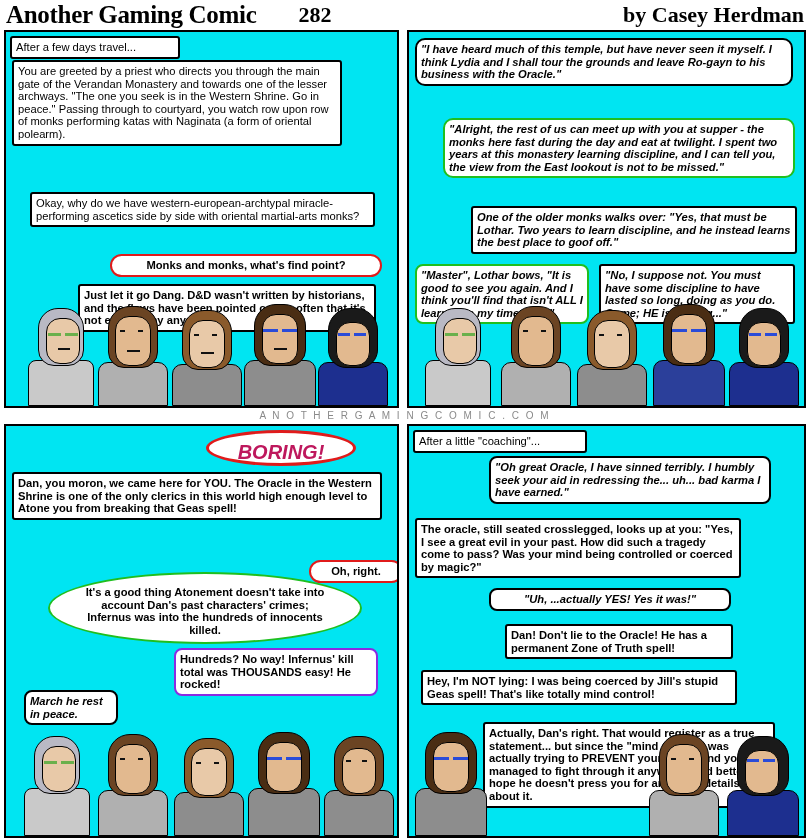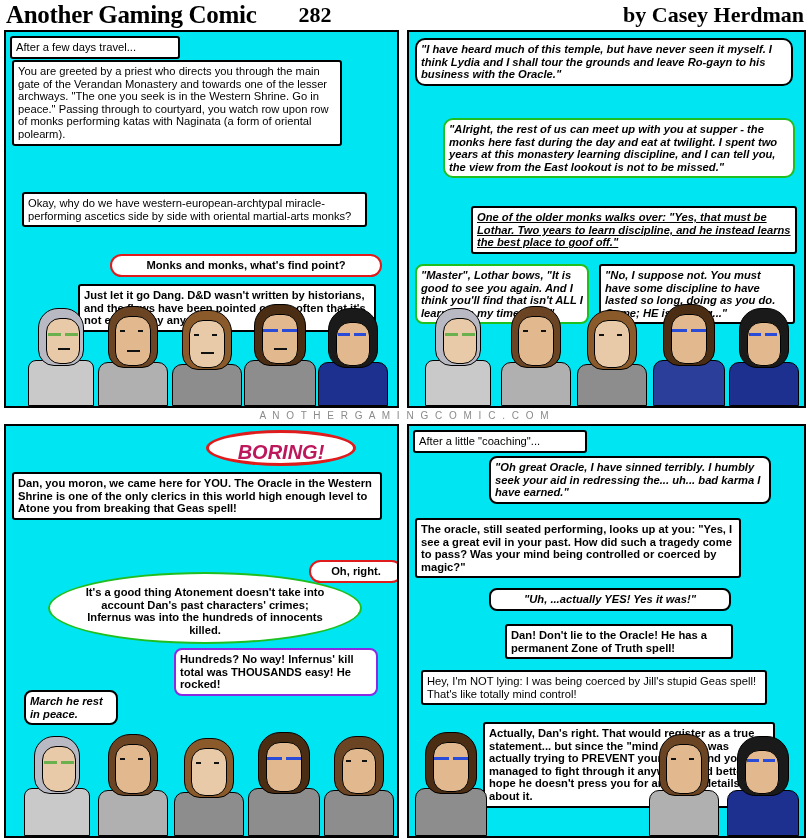--- a/index.html
+++ b/index.html
@@ -125,21 +125,21 @@
 </div>
 
 <div class="grid">
 
   <div class="panel" id="p1">
 
     <div class="cap" style="left:4px; top:4px; width:170px;">After a few days travel...</div>
 
     <div class="cap" style="left:6px; top:28px; width:330px;">You are greeted by a priest who directs you through the main gate of the Verandan Monastery and towards one of the lesser archways. "The one you seek is in the Western Shrine. Go in peace." Passing through to courtyard, you watch row upon row of monks performing katas with Naginata (a form of oriental polearm).</div>
 
-    <div class="cap" style="left:16px; top:160px; width:345px;">Okay, why do we have western-european-archtypal miracle-performing ascetics side by side with oriental martial-arts monks?</div>
+    <div class="cap" style="left:24px; top:160px; width:345px;">Okay, why do we have western-european-archtypal miracle-performing ascetics side by side with oriental martial-arts monks?</div>
 
     <div class="bub red" style="left:104px; top:222px; width:272px; text-align:center; font-weight:bold;">Monks and monks, what's find point?</div>
 
     <div class="cap" style="left:72px; top:252px; width:298px; font-weight:bold;">Just let it go Dang. D&amp;D wasn't written by historians, and the flaws have been pointed out so often that it's not even funny anymore.</div>
 
     <div class="chars">
 
       <div class="ch" style="left:22px; width:66px; height:104px;">
         <div class="body shirt-ltgray" style="left:0; bottom:0; width:66px; height:46px; border-radius:8px 8px 0 0;"></div>
         <div class="head hair-gray" style="left:10px; bottom:40px; width:46px; height:58px; border-radius:20px 20px 16px 16px;"></div>
@@ -185,21 +185,21 @@
       </div>
     </div>
   </div>
 
   <div class="panel" id="p2">
 
     <div class="bub" style="left:6px; top:6px; width:378px; border-radius:10px; font-weight:bold; font-style:italic;">"I have heard much of this temple, but have never seen it myself. I think Lydia and I shall tour the grounds and leave Ro-gayn to his business with the Oracle."</div>
 
     <div class="bub green" style="left:34px; top:86px; width:352px; border-radius:10px; font-weight:bold; font-style:italic;">"Alright, the rest of us can meet up with you at supper - the monks here fast during the day and eat at twilight. I spent two years at this monastery learning discipline, and I can tell you, the view from the East lookout is not to be missed."</div>
 
-    <div class="cap" style="left:62px; top:174px; width:326px; font-weight:bold; font-style:italic;text-decoration:underline;">One of the older monks walks over: "Yes, that must be Lothar. Two years to learn discipline, and he instead learns the best place to goof off."</div>
+    <div class="cap" style="left:62px; top:174px; width:326px; font-weight:bold; font-style:italic;">One of the older monks walks over: "Yes, that must be Lothar. Two years to learn discipline, and he instead learns the best place to goof off."</div>
 
     <div class="bub green" style="left:6px; top:232px; width:174px; border-radius:8px; font-weight:bold; font-style:italic;">"Master", Lothar bows, "It is good to see you again. And I think you'll find that isn't ALL I learned in my time here."</div>
 
     <div class="cap" style="left:190px; top:232px; width:196px; font-weight:bold; font-style:italic;">"No, I suppose not. You must have some discipline to have lasted so long, doing as you do. Come; HE is waiting..."</div>
 
     <div class="chars">
       <div class="ch" style="left:16px; width:66px; height:104px;">
         <div class="body shirt-ltgray" style="left:0; bottom:0; width:66px; height:46px; border-radius:8px 8px 0 0;"></div>
         <div class="head hair-gray" style="left:10px; bottom:40px; width:46px; height:58px; border-radius:20px 20px 16px 16px;"></div>
         <div class="head skin-a" style="left:18px; bottom:42px; width:34px; height:46px; border-radius:14px;"></div>
@@ -292,27 +292,27 @@
       </div>
     </div>
   </div>
 
   <div class="panel" id="p4">
 
     <div class="cap" style="left:4px; top:4px; width:174px;">After a little "coaching"...</div>
 
     <div class="bub" style="left:80px; top:30px; width:282px; border-radius:8px; font-weight:bold; font-style:italic;">"Oh great Oracle, I have sinned terribly. I humbly seek your aid in redressing the... uh... bad karma I have earned."</div>
 
-    <div class="cap" style="left:6px; top:92px; width:326px; font-weight:bold;">The oracle, still seated performing, looks up at you: "Yes, I see a great evil in your past. How did such a tragedy come to pass? Was your mind being controlled or coerced by magic?"</div>
+    <div class="cap" style="left:6px; top:92px; width:326px; font-weight:bold;">The oracle, still seated crosslegged, looks up at you: "Yes, I see a great evil in your past. How did such a tragedy come to pass? Was your mind being controlled or coerced by magic?"</div>
 
     <div class="bub" style="left:80px; top:162px; width:242px; border-radius:8px; text-align:center; font-weight:bold; font-style:italic;">"Uh, ...actually YES! Yes it was!"</div>
 
     <div class="cap" style="left:96px; top:198px; width:228px; font-weight:bold;">Dan! Don't lie to the Oracle! He has a permanent Zone of Truth spell!</div>
 
-    <div class="cap" style="left:12px; top:244px; width:346px; font-weight:normal;">Hey, I'm NOT lying: I was being coerced by Jill's stupid Geas spell! That's like totally mind control!</div>
+    <div class="cap" style="left:12px; top:244px; width:316px; font-weight:bold;">Hey, I'm NOT lying: I was being coerced by Jill's stupid Geas spell! That's like totally mind control!</div>
 
     <div class="cap" style="left:74px; top:296px; width:292px; font-weight:bold;">Actually, Dan's right. That would register as a true statement... but since the "mind control" was actually trying to PREVENT your crime, and you managed to fight through it anyway, you'd better hope he doesn't press you for any more details about it.</div>
 
     <div class="chars" style="height:120px;">
       <div class="ch" style="left:6px; width:72px; height:118px;">
         <div class="body shirt-dgray" style="left:0; bottom:0; width:72px; height:48px; border-radius:10px 10px 0 0;"></div>
         <div class="head hair-dbrown" style="left:10px; bottom:42px; width:52px; height:62px; border-radius:22px 22px 16px 16px;"></div>
         <div class="head skin-b" style="left:18px; bottom:44px; width:36px; height:50px; border-radius:14px;"></div>
         <div class="glasses" style="left:19px; bottom:76px; width:15px;"></div>
         <div class="glasses" style="left:38px; bottom:76px; width:15px;"></div>

